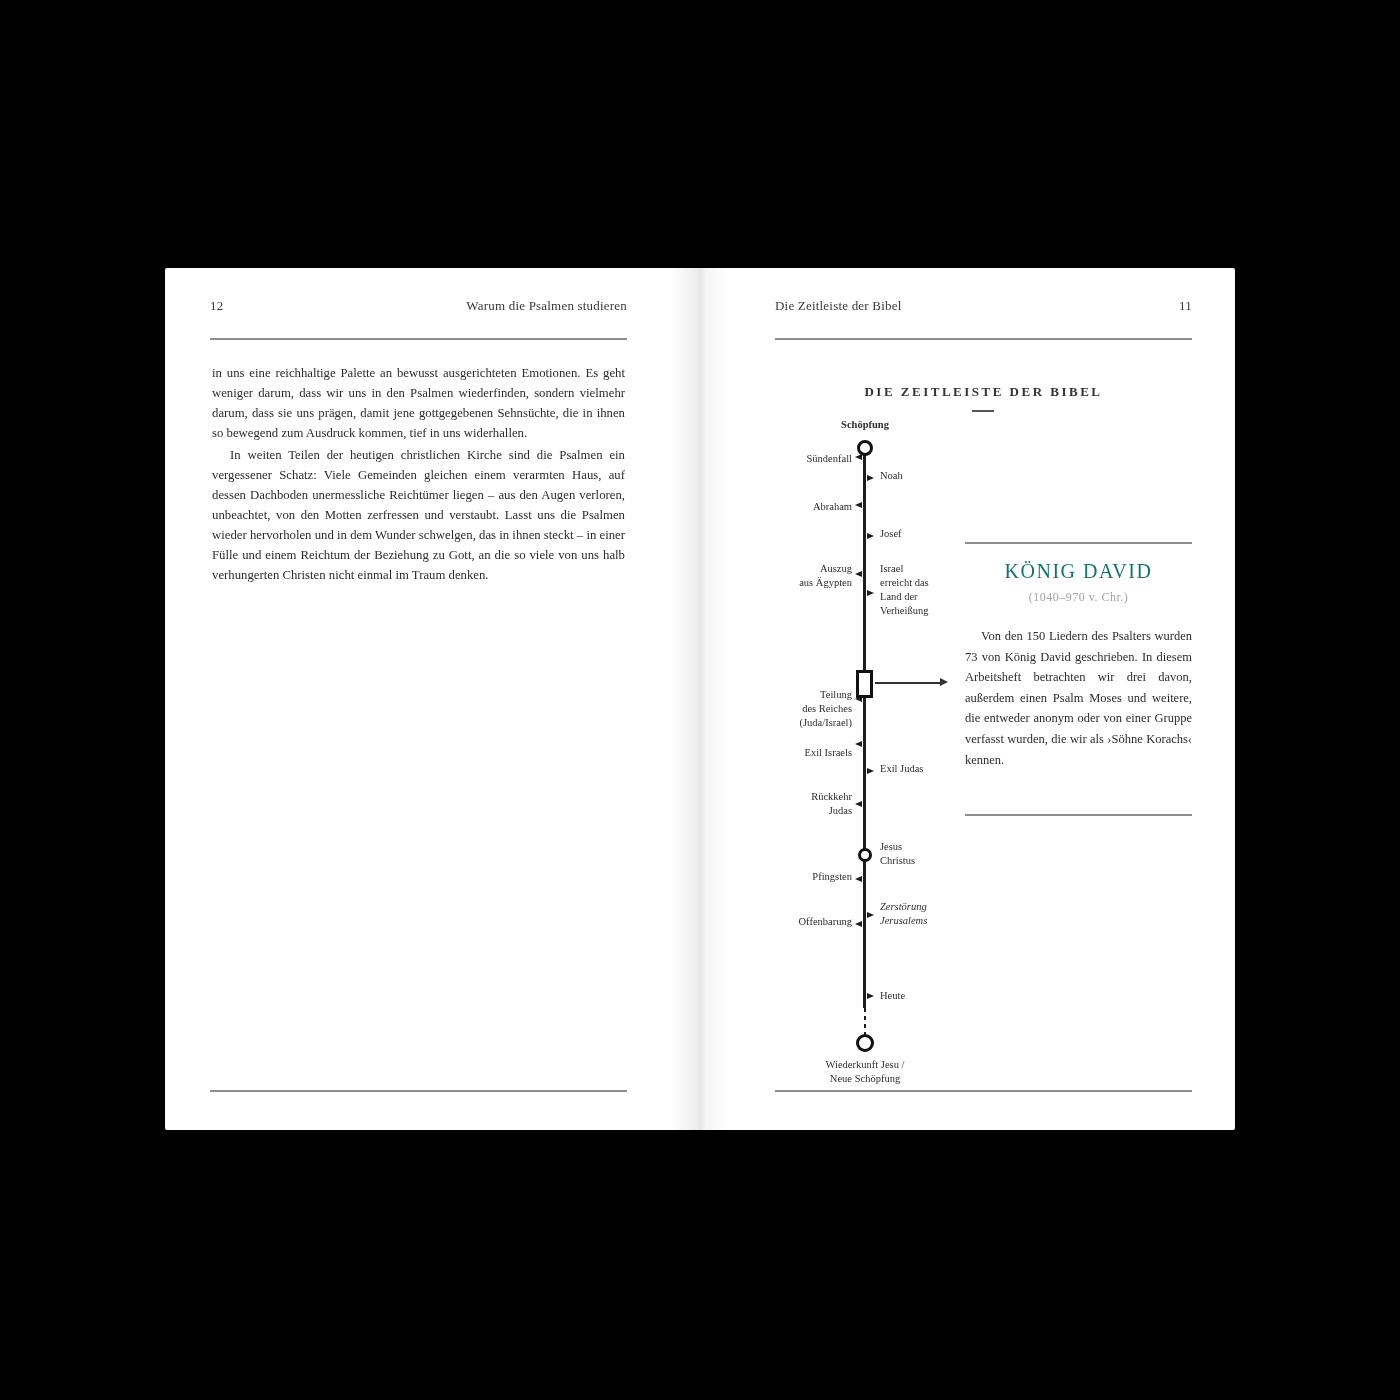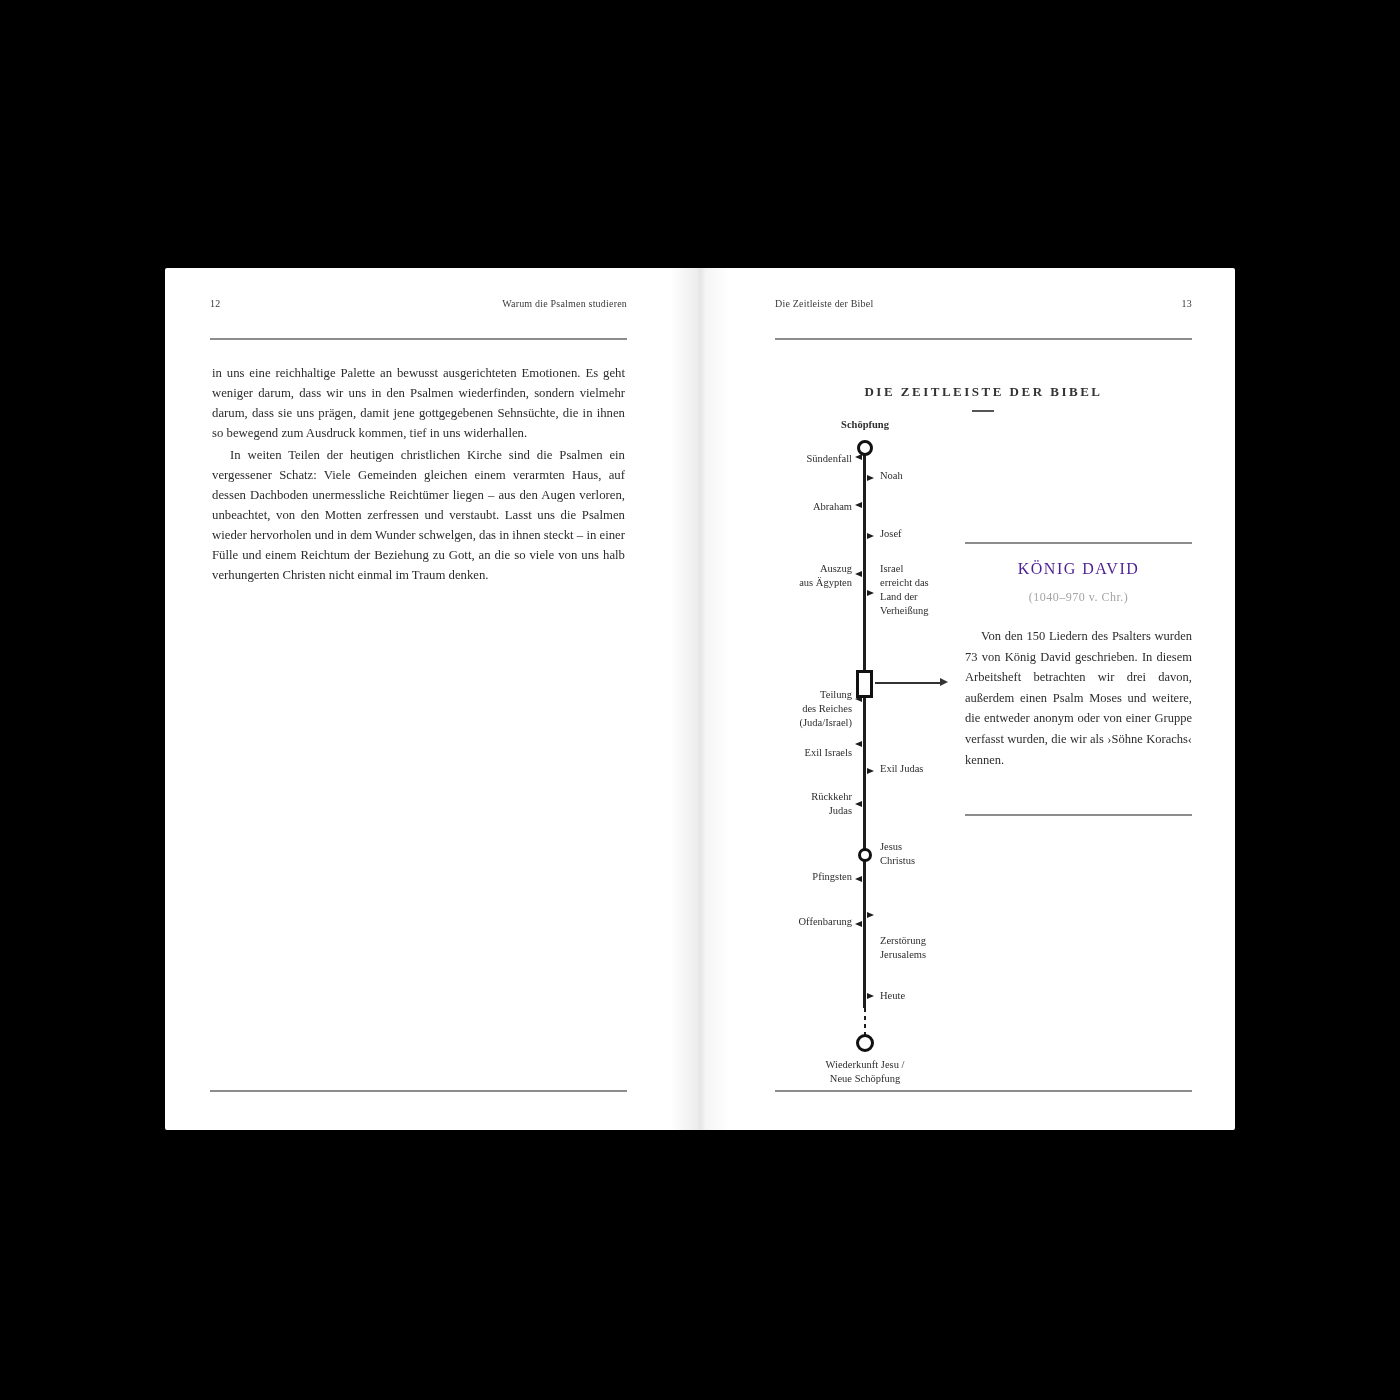--- a/index.html
+++ b/index.html
@@ -15,21 +15,21 @@
   }
   .page{position:absolute;top:0;height:862px;width:535px;}
   .page-left{left:0;}
   .page-right{left:535px;}
   .gutter{
     position:absolute;left:505px;top:0;width:60px;height:862px;
     background:linear-gradient(90deg, rgba(0,0,0,0) 0%, rgba(0,0,0,0.07) 45%, rgba(0,0,0,0.10) 50%, rgba(0,0,0,0.04) 60%, rgba(0,0,0,0) 100%);
     pointer-events:none;
   }
   .runhead{
-    position:absolute;top:30px;font-size:10px;color:#3a3a3a;letter-spacing:0.2px;
+    position:absolute;top:30px;font-size:13px;color:#3a3a3a;letter-spacing:0.2px;
   }
   .hrule{position:absolute;height:2px;background:#8d8d8d;}
   .body-text{
     position:absolute;left:45px;top:93px;width:417px;
     font-size:12.75px;line-height:20px;color:#2c2c2c;
     text-align:justify;
   }
   .body-text p{margin:2px;}
   .body-text p.indent{text-indent:18px;}
 
@@ -78,21 +78,21 @@
     left:167px;
     border-left:7px solid #1d1d1d;border-top:3.5px solid transparent;border-bottom:3.5px solid transparent;
   }
   .sb-question{
     position:absolute;left:265px;top:198px;width:227px;
     font-size:12.5px;line-height:20px;color:#2c2c2c;text-align:left;
   }
   .sb-rule1{position:absolute;left:265px;top:274px;width:227px;height:2px;background:#8d8d8d;}
   .sb-heading{
     position:absolute;left:265px;top:292px;width:227px;text-align:center;
-    font-size:16px;letter-spacing:1.5px;color:#4c1d95;text-transform:uppercase;
+    font-size:20px;letter-spacing:1.5px;color:#0f766e;text-transform:uppercase;
   }
   .sb-dates{
     position:absolute;left:265px;top:322px;width:227px;text-align:center;
     font-size:12px;letter-spacing:0.5px;color:#a3a3a3;
   }
   .sb-body{
     position:absolute;left:265px;top:358px;width:227px;
     font-size:12.5px;line-height:20.6px;color:#2c2c2c;text-align:justify;text-indent:16px;
   }
   .sb-rule2{position:absolute;left:265px;top:546px;width:227px;height:2px;background:#8d8d8d;}
@@ -110,21 +110,21 @@
     <div class="body-text">
       <p>in uns eine reichhaltige Palette an bewusst ausgerichteten Emotionen. Es geht weniger darum, dass wir uns in den Psalmen wiederfinden, sondern vielmehr darum, dass sie uns prägen, damit jene gottgegebenen Sehnsüchte, die in ihnen so bewegend zum Ausdruck kommen, tief in uns widerhallen.</p>
       <p class="indent">In weiten Teilen der heutigen christlichen Kirche sind die Psalmen ein vergessener Schatz: Viele Gemeinden gleichen einem verarmten Haus, auf dessen Dachboden unermessliche Reichtümer liegen – aus den Augen verloren, unbeachtet, von den Motten zerfressen und verstaubt. Lasst uns die Psalmen wieder hervorholen und in dem Wunder schwelgen, das in ihnen steckt – in einer Fülle und einem Reichtum der Beziehung zu Gott, an die so viele von uns halb verhungerten Christen nicht einmal im Traum denken.</p>
     </div>
 
     <div class="hrule" style="left:45px;top:822px;width:417px;"></div>
   </div>
 
   <div class="page page-right">
     <div class="runhead" style="left:75px;">Die Zeitleiste der Bibel</div>
-    <div class="runhead" style="left:75px;width:417px;text-align:right;">13</div>
+    <div class="runhead" style="left:75px;width:417px;text-align:right;">11</div>
     <div class="hrule" style="left:75px;top:70px;width:417px;"></div>
 
     <div class="section-title">Die Zeitleiste der Bibel</div>
     <div class="title-divider"></div>
 
     <div>
 
       <div class="tl-line" style="top:180px;height:560px;"></div>
       <div class="tl-line-dashed" style="top:740px;height:28px;"></div>
 
@@ -162,21 +162,21 @@
 
       <div class="tl-label right" style="top:201px;">Noah</div>
       <div class="tl-label right" style="top:259px;">Josef</div>
       <div class="tl-label right" style="top:294px;">Israel
 erreicht das
 Land der
 Verheißung</div>
       <div class="tl-label right" style="top:494px;">Exil Judas</div>
       <div class="tl-label right" style="top:572px;">Jesus
 Christus</div>
-      <div class="tl-label right" style="top:666px;">Zerstörung
+      <div class="tl-label right" style="top:632px;font-style:italic;">Zerstörung
 Jerusalems</div>
       <div class="tl-label right" style="top:721px;">Heute</div>
 
       <div class="tl-rect"></div>
       <div class="tl-arrow"></div>
       <div class="tl-arrowhead"></div>
 
       <div class="tl-circle" style="left:158px;top:580px;width:14px;height:14px;"></div>
 
       <div class="tl-circle" style="left:156px;top:766px;width:18px;height:18px;"></div>

